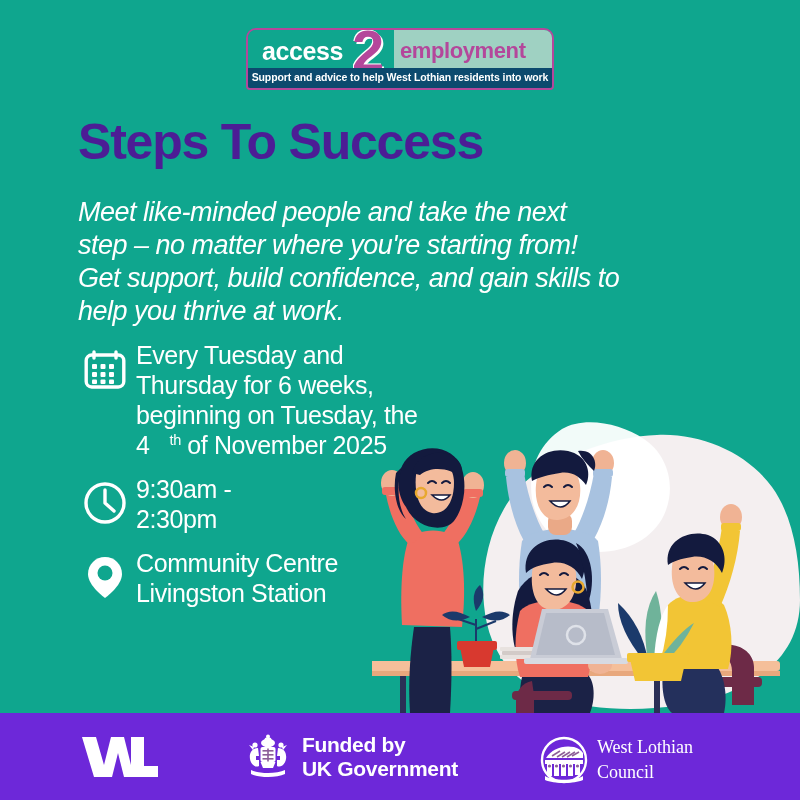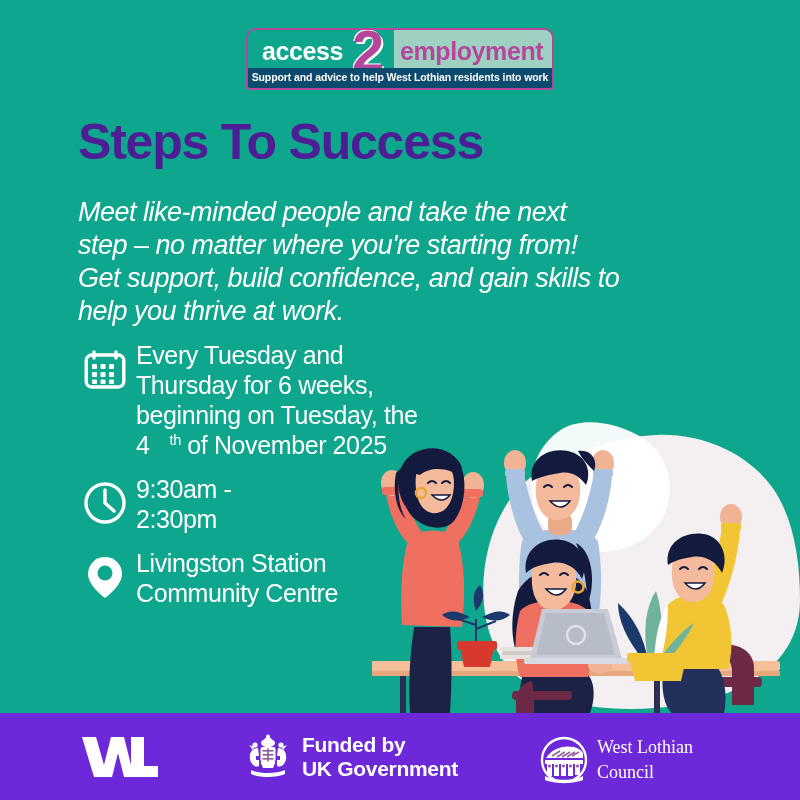--- a/index.html
+++ b/index.html
@@ -15,21 +15,21 @@
   .illus svg{display:block;}
 
   
   .logo-wrap{position:absolute;left:246px;top:28px;width:308px;height:62px;}
   .logo-frame{position:absolute;inset:0;border:2px solid #b4479b;border-radius:10px 10px 4px 4px;overflow:hidden;background:#0fa68e;}
   .logo-left{position:absolute;left:0;top:0;width:48%;height:40px;background:#0fa68e;}
   .logo-right{position:absolute;left:48%;top:0;right:0;height:40px;background:#9fd1c2;}
   .logo-access{position:absolute;left:14px;top:4px;font-size:25px;font-weight:bold;color:#ffffff;letter-spacing:-0.4px;line-height:34px;}
   .logo-two{position:absolute;left:104px;top:-8px;font-size:58px;font-weight:bold;color:#b4479b;line-height:58px;
             text-shadow:2px 2px 0 #ffffff, -1px -1px 0 #ffffff;}
-  .logo-emp{position:absolute;left:152px;top:4px;font-size:25px;font-weight:bold;color:#b4479b;letter-spacing:-0.4px;line-height:34px;}
+  .logo-emp{position:absolute;left:152px;top:4px;font-size:22px;font-weight:bold;color:#b4479b;letter-spacing:-0.4px;line-height:34px;}
   .logo-tag{position:absolute;left:0;right:0;bottom:0;height:20px;background:#0c4a6e;
             color:#ffffff;font-size:10.5px;font-weight:bold;text-align:center;line-height:18px;letter-spacing:-0.1px;}
 
   
   .headline{position:absolute;left:78px;top:112px;font-size:50px;font-weight:bold;color:#4c1d95;
             letter-spacing:-1.2px;line-height:60px;white-space:nowrap;}
   .body-copy{position:absolute;left:78px;top:196px;width:660px;font-size:27px;font-style:italic;
              color:#ffffff;line-height:33px;letter-spacing:-0.5px;}
   .body-copy div{white-space:nowrap;}
 
@@ -287,22 +287,22 @@
     </div>
 
     <div class="row place">
       <div class="ico">
         <svg width="46" height="46" viewBox="0 0 46 46">
           <path d="M23 3 C13.5 3 6 10.5 6 20 C6 32 23 44 23 44 C23 44 40 32 40 20 C40 10.5 32.5 3 23 3 Z" fill="#fff"></path>
           <circle cx="23" cy="19" r="7.5" fill="#0fa68e"></circle>
         </svg>
       </div>
       <div class="txt">
+        <div>Community Centre</div>
         <div>Livingston Station</div>
-        <div>Community Centre</div>
       </div>
     </div>
   </div>
 
   <div class="footer">
 
     <div class="f-wl">
       <svg width="78" height="44" viewBox="0 0 78 44">
         <path d="M2 2 L16 2 L24 30 L31 2 L44 2 L51 30 L51 2 L64 2 L64 42 L44 42 L38 18 L32 42 L14 42 Z" fill="#fff"></path>
         <path d="M51 2 L64 2 L64 31 L78 31 L78 42 L51 42 Z" fill="#fff"></path>

